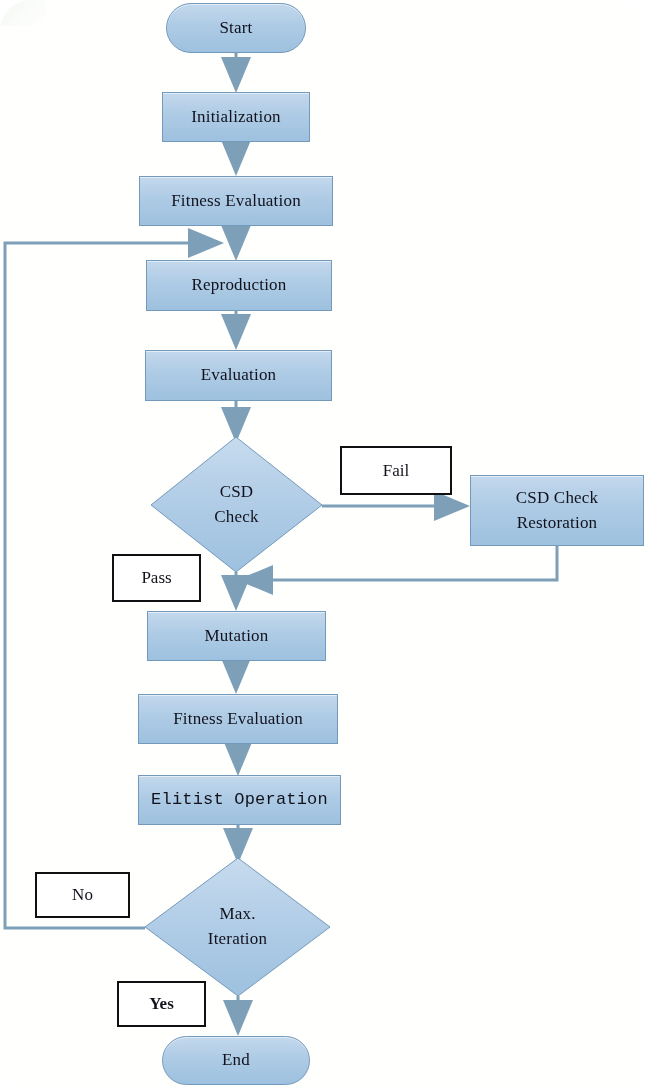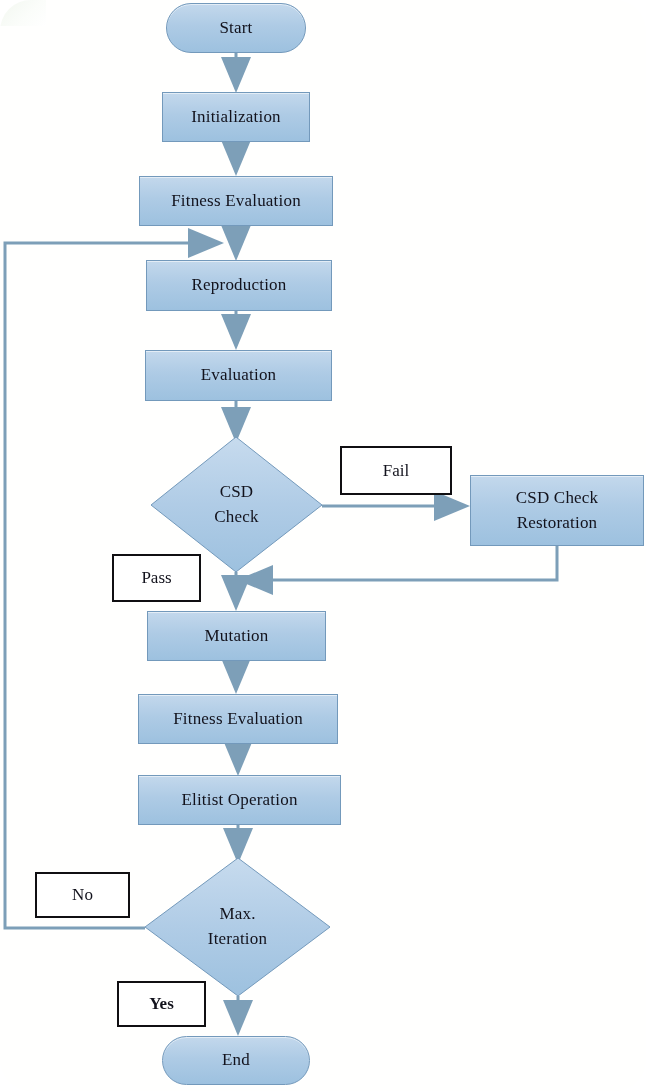--- a/index.html
+++ b/index.html
@@ -160,21 +160,21 @@
   </div>
 
   <div class="node proc" style="left:147px; top:611px; width:179px; height:50px;">
     <span>Mutation</span>
   </div>
 
   <div class="node proc" style="left:138px; top:694px; width:200px; height:50px;">
     <span>Fitness Evaluation</span>
   </div>
 
-  <div class="node proc" style="left:138px; top:775px; width:203px; height:50px;">
+  <div class="node proc" style="left:138px; top:775px; width:203px; height:50px;font-family:Liberation Mono, monospace;">
     <span>Elitist Operation</span>
   </div>
 
   <div class="node decision" style="left:145px; top:858px; width:185px; height:138px;">
     <div class="dia-label">
       <div>Max.</div>
       <div>Iteration</div>
     </div>
   </div>
 

